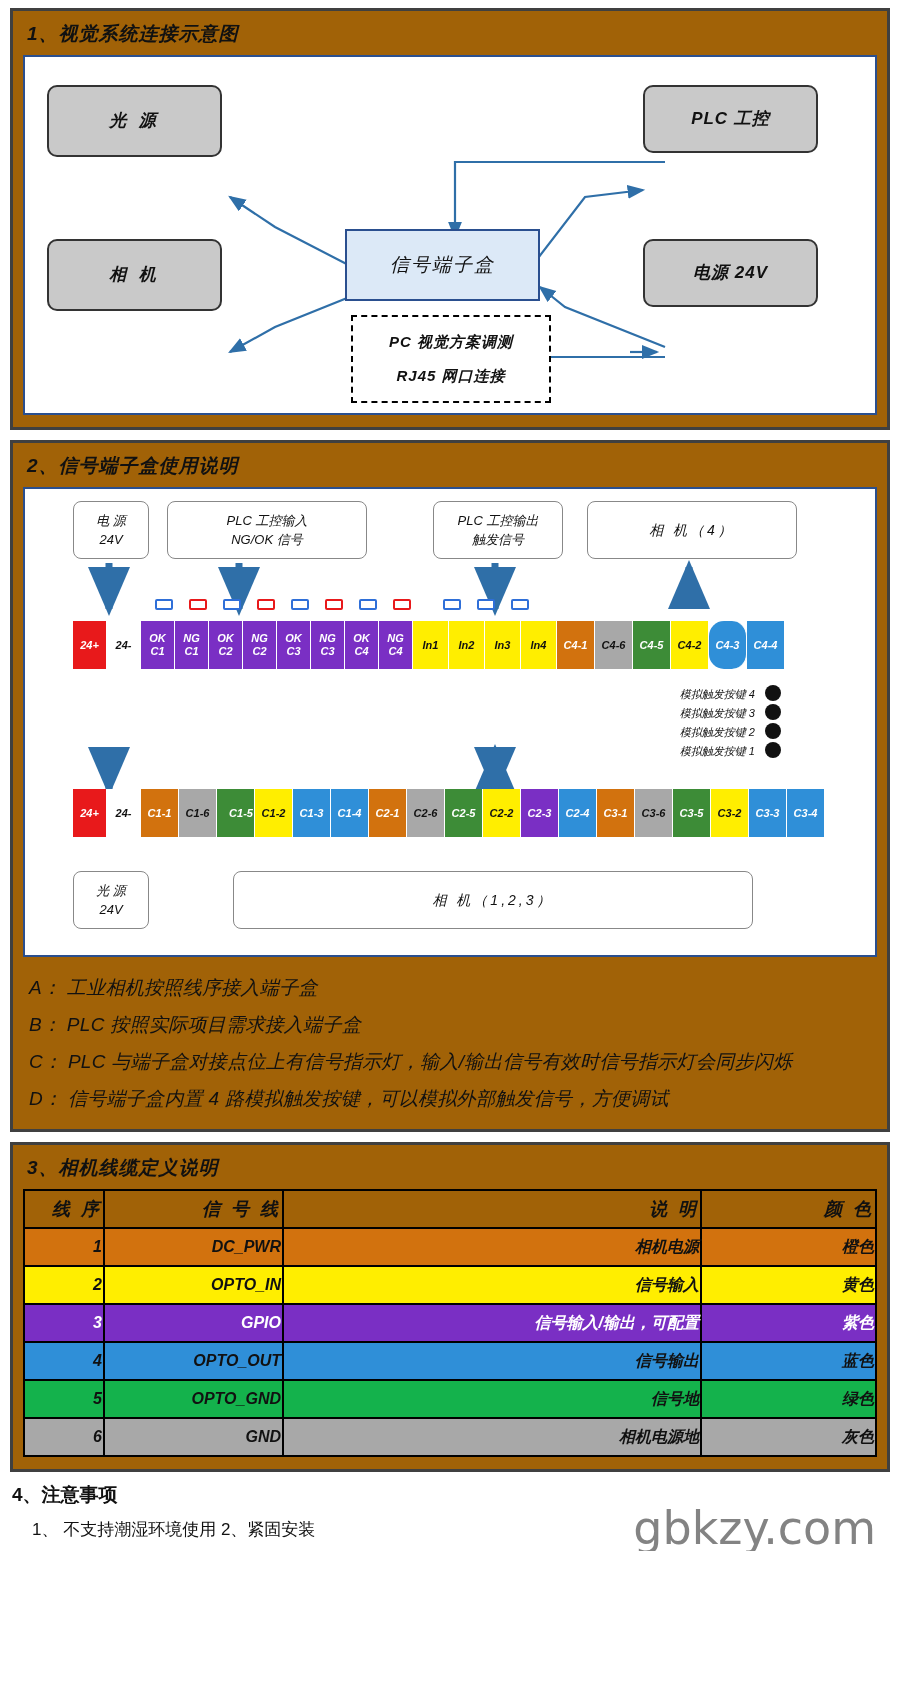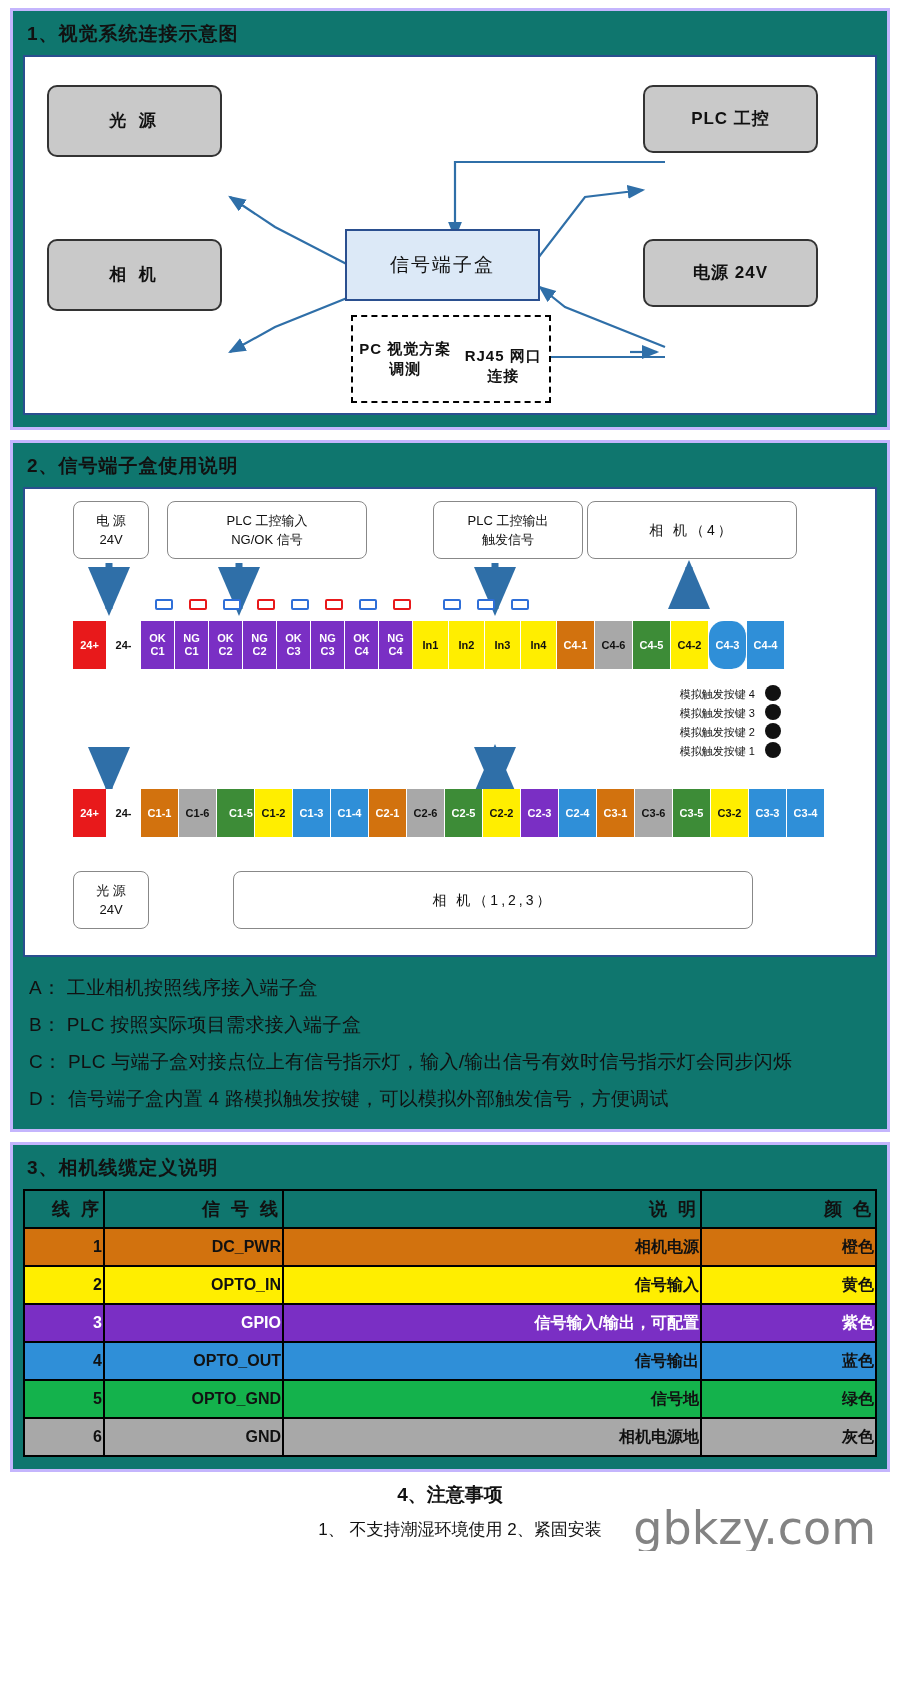--- a/index.html
+++ b/index.html
@@ -7,24 +7,25 @@
   body {
     width: 900px;
     background: #ffffff;
     font-family: "Liberation Sans", "DejaVu Sans", sans-serif;
     color: #111;
   }
   .page { width: 900px; position: relative; padding: 0 0 10px 0; }
 
   
   .section {
-    border: 3px solid #c4b5fd;
+    border: 3px solid #404040;
     margin: 8px 10px 10px 10px;
     padding: 8px 10px 12px 10px;
-    background: #0f766e;
+    background: #a16207;
+    font-style: italic;
   }
   .sec-title {
     font-size: 19px;
     font-weight: bold;
     letter-spacing: 1px;
     margin: 2px 0 8px 4px;
   }
   .inner-box {
     border: 2px solid #2a4f8f;
     background: #fff;
@@ -54,21 +55,21 @@
     background: #dce9f7;
     border: 2px solid #2a4f8f;
     font-size: 19px;
     letter-spacing: 2px;
   }
   .node.dashed {
     background: #fff;
     border: 2px dashed #000;
     font-size: 15px;
     font-weight: bold;
-    flex-direction: row;
+    flex-direction: column;
     letter-spacing: 1px;
   }
   .node.dashed .line2 { margin-top: 14px; }
   #diagram1 svg { position:absolute; left:0; top:0; }
 
   
   #diagram2 { padding: 10px 8px 10px 8px; }
   .lbl-box {
     position: absolute;
     border: 1px solid #888;
@@ -124,21 +125,21 @@
     font-size: 16px;
     height: 38px;
     font-weight: bold;
   }
   table.wires th { font-size: 18px; letter-spacing: 3px; }
   table.wires td.num { width: 80px; }
   table.wires td.sig { width: 179px; }
   table.wires td.col { width: 175px; margin-left: 24px; }
 
   
-  .sec4 { margin: 10px 12px 0 12px; text-align: center; }
+  .sec4 { margin: 10px 12px 0 12px; }
   .sec4 .t { font-size: 19px; font-weight: bold; }
   .sec4 .r { font-size: 17px; margin-top: 10px; margin-left: 20px; }
   .watermark {
     position: absolute;
     right: 24px; bottom: -4px;
     font-size: 46px;
     color: #6e6e6e;
     opacity: .85;
     font-family: "DejaVu Sans", sans-serif;
   }
@@ -213,21 +214,21 @@
     <div class="inner-box" id="diagram2" style="height:470px;">
 
       <div class="lbl-box" style="left:48px; top:12px; width:76px; height:58px;">
         <span>电 源</span>
         <span>24V</span>
       </div>
       <div class="lbl-box" style="left:142px; top:12px; width:200px; height:58px;">
         <span>PLC 工控输入</span>
         <span>NG/OK 信号</span>
       </div>
-      <div class="lbl-box" style="left:408px; top:12px; width:150px; height:58px;">
+      <div class="lbl-box" style="left:408px; top:12px; width:130px; height:58px;">
         <span>PLC 工控输出</span>
         <span>触发信号</span>
       </div>
       <div class="lbl-box big" style="left:562px; top:12px; width:210px; height:58px;">
         <span>相  机（4）</span>
       </div>
 
       <svg class="arrow-v" style="left:0; top:0;" width="830" height="470">
         <defs>
           <marker id="bh" markerWidth="8" markerHeight="8" refX="6" refY="3" orient="auto">

